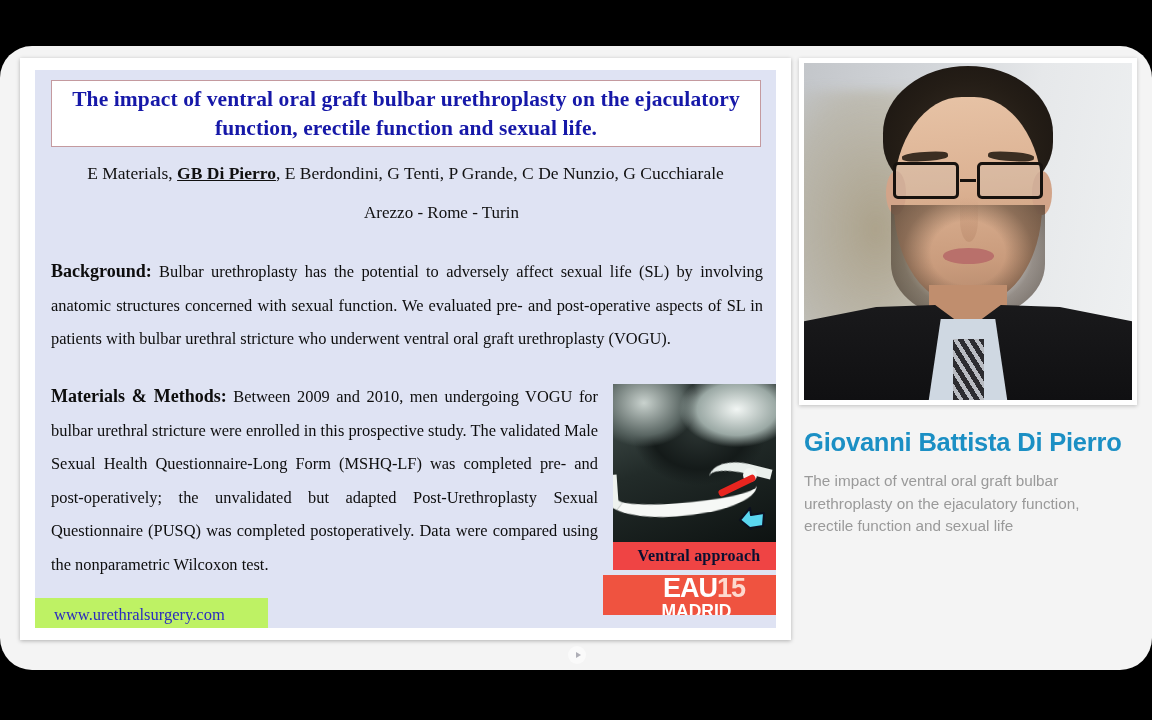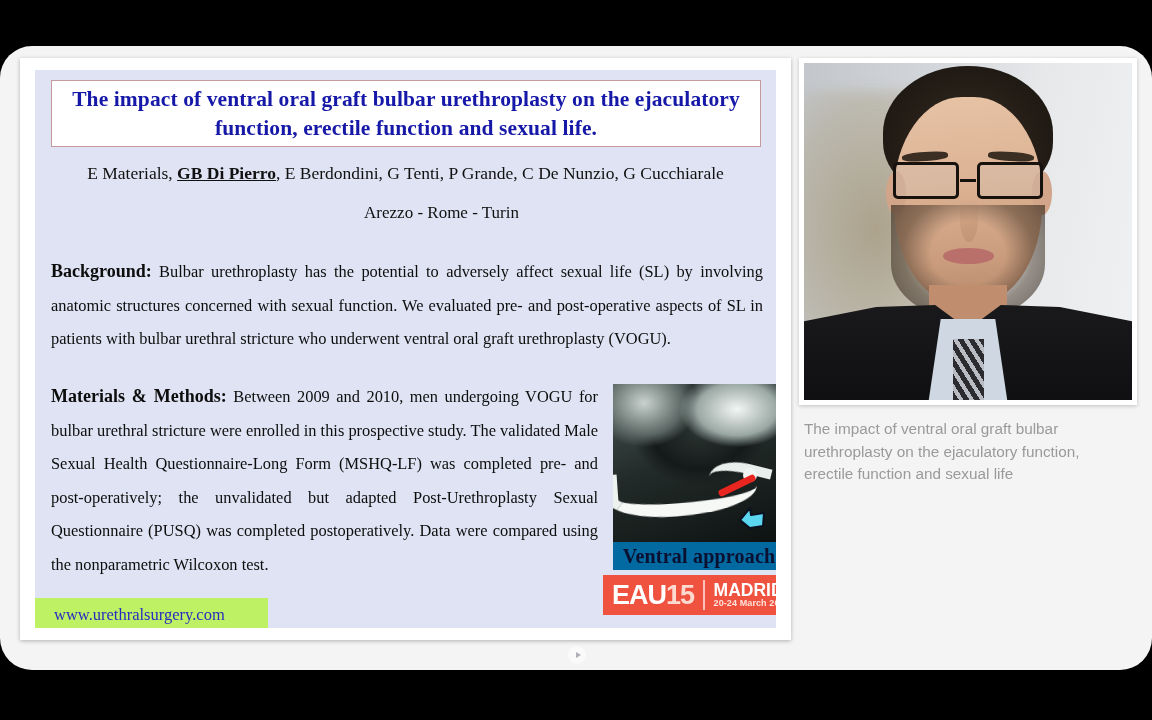--- a/index.html
+++ b/index.html
@@ -179,41 +179,42 @@
   }
   .xray-arrow {
     position: absolute;
     left: 124px; top: 120px;
     width: 30px; height: 26px;
   }
 
   .ventral-label {
     width: 172px;
     height: 28px;
-    background: #0369a1;
+    background: #ef4444;
     display: flex;
     align-items: center;
     justify-content: center;
     font-family: "Liberation Serif", serif;
     font-weight: bold;
-    font-size: 20px;
+    font-size: 16px;
     color: #0a1030;
     letter-spacing: 0.2px;
   }
 
   
   .eau-logo {
     position: relative;
     width: 193px; height: 40px;
     background: #ef5340;
     display: flex;
     align-items: center;
     margin-top: 5px;
     margin-left: -10px;
     overflow: hidden;
+    flex-direction: column;
   }
   .eau-main {
     color: #ffffff;
     font-family: "Liberation Sans", sans-serif;
     font-weight: bold;
     font-size: 27px;
     letter-spacing: -1px;
     padding-left: 9px;
     line-height: 1;
   }
@@ -491,19 +492,20 @@
           <div class="ph-nose"></div>
           <div class="ph-lips"></div>
           <div class="ph-beard"></div>
           <div class="ph-neck"></div>
           <div class="ph-coat"></div>
           <div class="ph-shirt"></div>
           <div class="ph-tie"></div>
         </div>
       </div>
 
+      <div class="speaker-name">Giovanni Battista Di Pierro</div>
       <div class="speaker-desc">The impact of ventral oral graft bulbar urethroplasty on the ejaculatory function, erectile function and sexual life</div>
     </div>
 
   </div>
 
   <div class="bar-bottom"></div>
 </div>
 
 </body></html>

